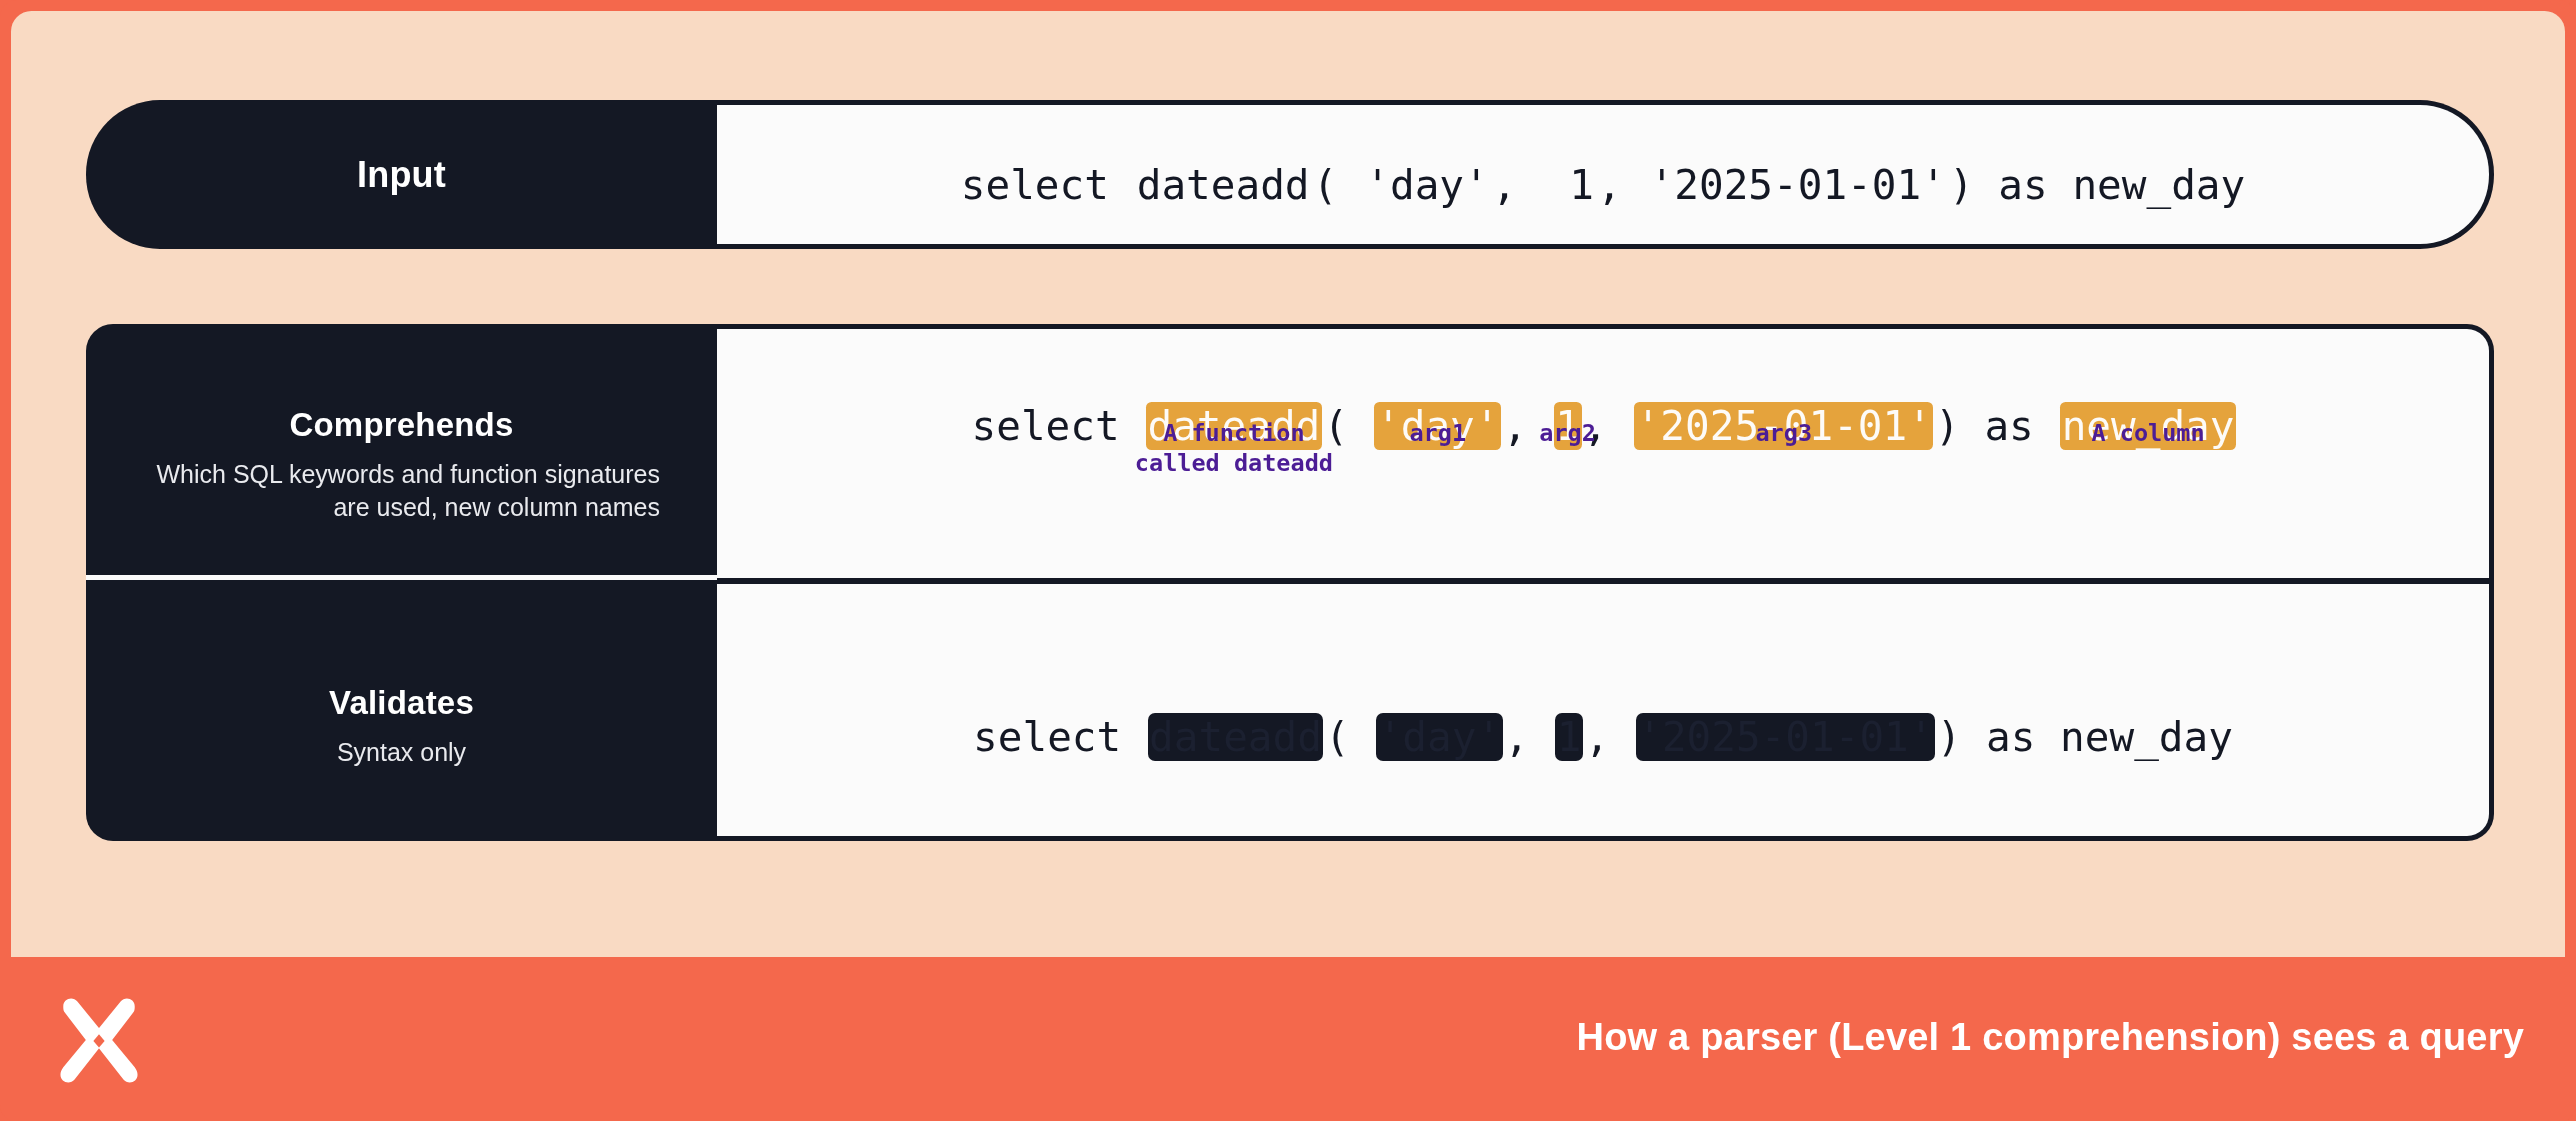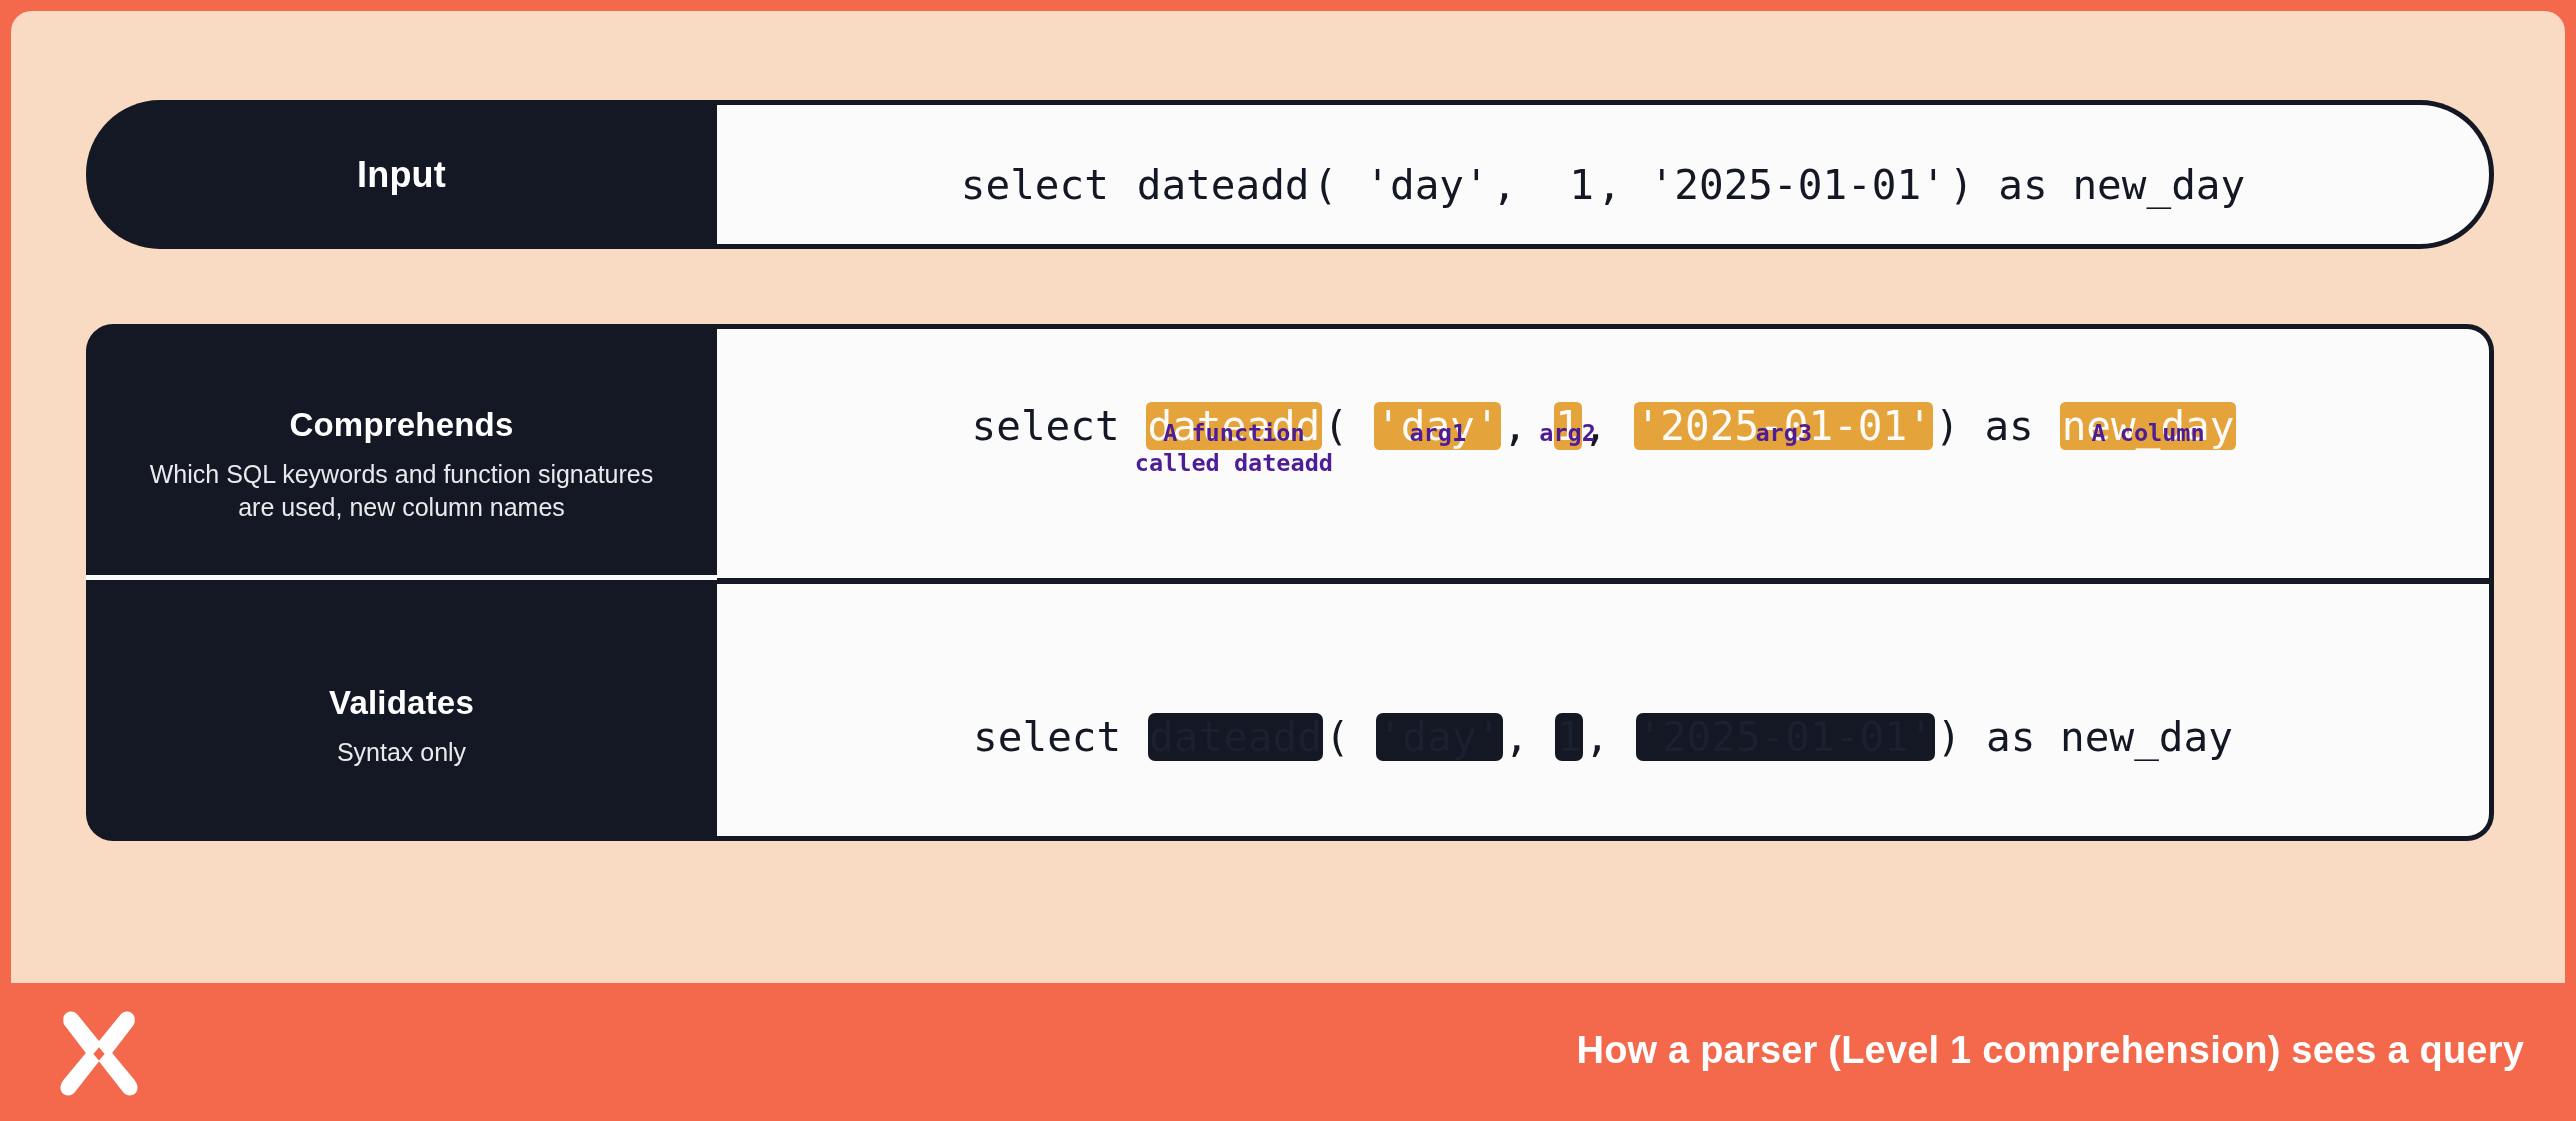--- a/index.html
+++ b/index.html
@@ -142,20 +142,21 @@
     margin-top: 32px;
   }
 
   .cell-sub {
     color: #E9EAEE;
     font-size: 25px;
     line-height: 1.33;
     margin-top: 14px;
     max-width: 517px;
     font-weight: 300;
+    text-align: right;
   }
 
   .right-cell {
     display: flex;
     align-items: center;
     justify-content: center;
     position: relative;
   }
 
   .right-cell.comprehends { height: 251px; }
@@ -207,21 +208,21 @@
     position: relative;
     top: -20.4px;
   }
 
   
   .footer {
     position: absolute;
     left: 0;
     bottom: 0;
     width: 2576px;
-    height: 139px;
+    height: 165px;
     background: #F4684C;
     display: flex;
     align-items: center;
     justify-content: space-between;
     padding: 0 52px 0 52px;
   }
 
   .logo {
     width: 94px;
     height: 94px;

